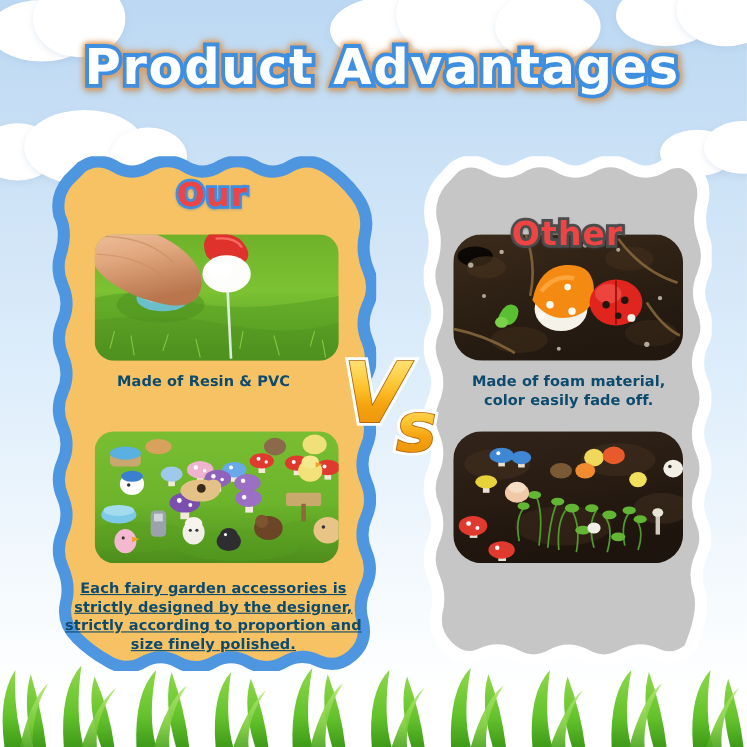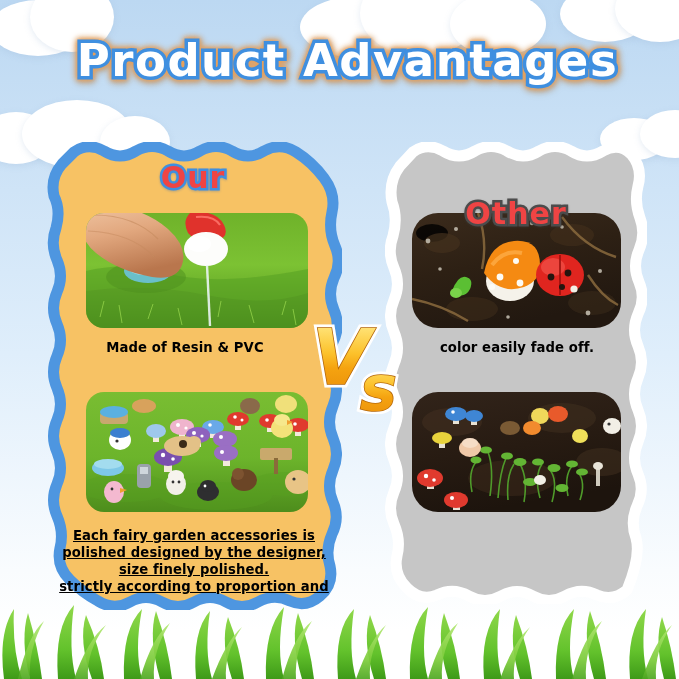--- a/index.html
+++ b/index.html
@@ -67,21 +67,21 @@
   #photo-our-2   { left:86px;  top:392px; width:222px; height:120px; }
   #photo-other-1 { left:412px; top:213px; width:209px; height:115px; border-radius:26px; }
   #photo-other-2 { left:412px; top:392px; width:209px; height:120px; border-radius:26px; }
 
   .ph-svg { width:100%; height:100%; display:block; }
 
   
   .caption {
     position:absolute; text-align:center; z-index:7;
     font-family:"DejaVu Sans", sans-serif;
-    font-weight:bold; color:#000000;
+    font-weight:bold; color:#0c4a6e;
     font-size:13.2px; line-height:17px;
     letter-spacing:.1px;
   }
   #cap-our-1   { left:60px;  top:339px; width:250px; }
   #cap-our-2   { left:52px;  top:527px; width:284px;text-decoration:underline; }
   #cap-other-1 { left:398px; top:339px; width:238px; }
   #cap-other-2 { left:398px; top:530px; width:238px; }
   .caption div { white-space:nowrap; }
 
   
@@ -496,26 +496,27 @@
     </g>
   </svg>
 </div>
 
 <div class="caption" id="cap-our-1">
   <div>Made of Resin &amp; PVC</div>
 </div>
 
 <div class="caption" id="cap-our-2">
   <div>Each fairy garden accessories is</div>
-  <div>polished designed by the designer,</div>
+  <div>strictly designed by the designer,</div>
+  <div>strictly according to proportion and</div>
   <div>size finely polished.</div>
-  <div>strictly according to proportion and</div>
 </div>
 
 <div class="caption" id="cap-other-1">
+  <div>Made of foam material,</div>
   <div>color easily fade off.</div>
 </div>
 
 <div class="caption" id="cap-other-2">
 </div>
 
 <svg id="vs" viewBox="0 0 112 96">
   <defs>
     <linearGradient id="goldG" x1="0" y1="0" x2="0" y2="1">
       <stop offset="0%" stop-color="#fff6b0"></stop>

